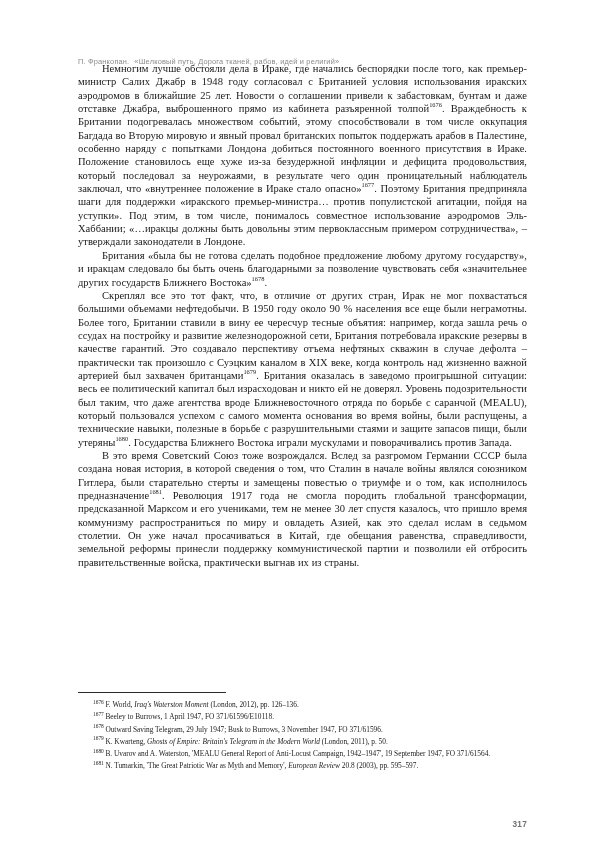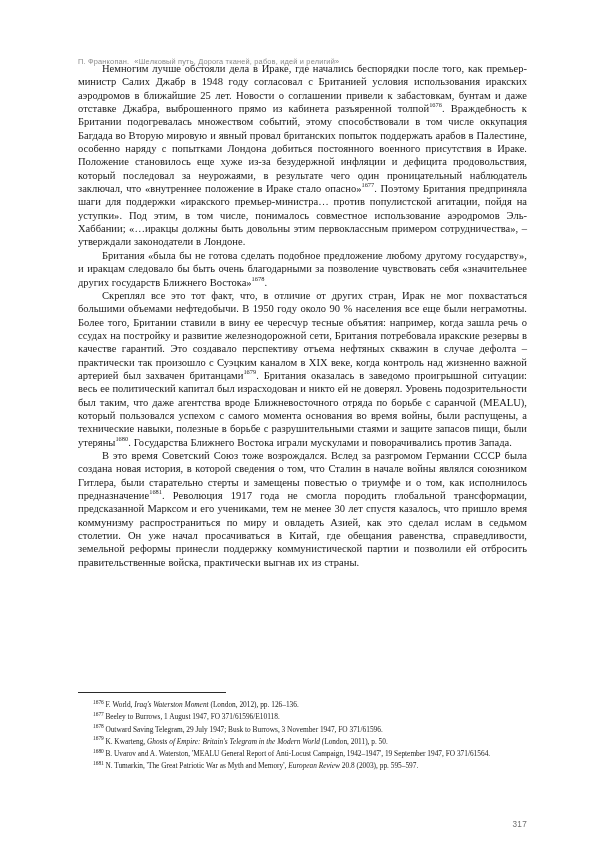--- a/index.html
+++ b/index.html
@@ -96,20 +96,21 @@
 
   
   .folio {
     position: absolute;
     right: 73px;
     top: 820px;
     font-family: "Liberation Sans", "DejaVu Sans", sans-serif;
     font-size: 8.2px;
     color: #6f6f6f;
     letter-spacing: 0.3px;
+    font-weight: bold;
   }
 </style>
 </head>
 <body>
 
 <div class="page">
 
   <div class="running-head">
     <span class="rh-author">П.  Франкопан.</span><span class="rh-title">«Шелковый путь. Дорога тканей, рабов, идей и религий»</span>
   </div>
@@ -118,21 +119,21 @@
       <p class="para"><span>Немногим лучше обстояли дела в Ираке, где начались беспорядки после того, как премьер-министр Салих Джабр в 1948 году согласовал с Британией условия использования иракских аэродромов в ближайшие 25 лет. Новости о соглашении привели к забастовкам, бунтам и даже отставке Джабра, выброшенного прямо из кабинета разъяренной толпой</span><sup class="fnref">1676</sup><span>. Враждебность к Британии подогревалась множеством событий, этому способствовали в том числе оккупация Багдада во Вторую мировую и явный провал британских попыток поддержать арабов в Палестине, особенно наряду с попытками Лондона добиться постоянного военного присутствия в Ираке. Положение становилось еще хуже из-за безудержной инфляции и дефицита продовольствия, который последовал за неурожаями, в результате чего один проницательный наблюдатель заключал, что «внутреннее положение в Ираке стало опасно»</span><sup class="fnref">1677</sup><span>. Поэтому Британия предприняла шаги для поддержки «иракского премьер-министра… против популистской агитации, пойдя на уступки». Под этим, в том числе, понималось совместное использование аэродромов Эль-Хаббании; «…иракцы должны быть довольны этим первоклассным примером сотрудничества», – утверждали законодатели в Лондоне.</span></p>
       <p class="para"><span>Британия «была бы не готова сделать подобное предложение любому другому государству», и иракцам следовало бы быть очень благодарными за позволение чувствовать себя «значительнее других государств Ближнего Востока»</span><sup class="fnref">1678</sup><span>.</span></p>
       <p class="para"><span>Скреплял все это тот факт, что, в отличие от других стран, Ирак не мог похвастаться большими объемами нефтедобычи. В 1950 году около 90 % населения все еще были неграмотны. Более того, Британии ставили в вину ее чересчур тесные объятия: например, когда зашла речь о ссудах на постройку и развитие железнодорожной сети, Британия потребовала иракские резервы в качестве гарантий. Это создавало перспективу отъема нефтяных скважин в случае дефолта – практически так произошло с Суэцким каналом в XIX веке, когда контроль над жизненно важной артерией был захвачен британцами</span><sup class="fnref">1679</sup><span>. Британия оказалась в заведомо проигрышной ситуации: весь ее политический капитал был израсходован и никто ей не доверял. Уровень подозрительности был таким, что даже агентства вроде Ближневосточного отряда по борьбе с саранчой (MEALU), который пользовался успехом с самого момента основания во время войны, были распущены, а технические навыки, полезные в борьбе с разрушительными стаями и защите запасов пищи, были утеряны</span><sup class="fnref">1680</sup><span>. Государства Ближнего Востока играли мускулами и поворачивались против Запада.</span></p>
       <p class="para"><span>В это время Советский Союз тоже возрождался. Вслед за разгромом Германии СССР была создана новая история, в которой сведения о том, что Сталин в начале войны являлся союзником Гитлера, были старательно стерты и замещены повестью о триумфе и о том, как исполнилось предназначение</span><sup class="fnref">1681</sup><span>. Революция 1917 года не смогла породить глобальной трансформации, предсказанной Марксом и его учениками, тем не менее 30 лет спустя казалось, что пришло время коммунизму распространиться по миру и овладеть Азией, как это сделал ислам в седьмом столетии. Он уже начал просачиваться в Китай, где обещания равенства, справедливости, земельной реформы принесли поддержку коммунистической партии и позволили ей отбросить правительственные войска, практически выгнав их из страны.</span></p>
     </div>
 
   <div class="fn-rule"></div>
 
   <div class="footnotes" id="footnote-list">
       <p class="fn"><span class="fn-num">1676</span><span>F. World, </span><i>Iraq's Waterston Moment</i><span> (London, 2012), pp. 126–136.</span></p>
-      <p class="fn"><span class="fn-num">1677</span><span>Beeley to Burrows, 1 August 1947, FO 371/61596/E10118.</span></p>
+      <p class="fn"><span class="fn-num">1677</span><span>Beeley to Burrows, 1 April 1947, FO 371/61596/E10118.</span></p>
       <p class="fn"><span class="fn-num">1678</span><span>Outward Saving Telegram, 29 July 1947; Busk to Burrows, 3 November 1947, FO 371/61596.</span></p>
       <p class="fn"><span class="fn-num">1679</span><span>K. Kwarteng, </span><i>Ghosts of Empire: Britain's Telegram in the Modern World</i><span> (London, 2011), p. 50.</span></p>
       <p class="fn"><span class="fn-num">1680</span><span>B. Uvarov and A. Waterston, 'MEALU General Report of Anti-Locust Campaign, 1942–1947', 19 September 1947, FO 371/61564.</span></p>
       <p class="fn"><span class="fn-num">1681</span><span>N. Tumarkin, 'The Great Patriotic War as Myth and Memory', </span><i>European Review</i><span> 20.8 (2003), pp. 595–597.</span></p>
     </div>
 
   <div class="folio">317</div>
 
 </div>
 

